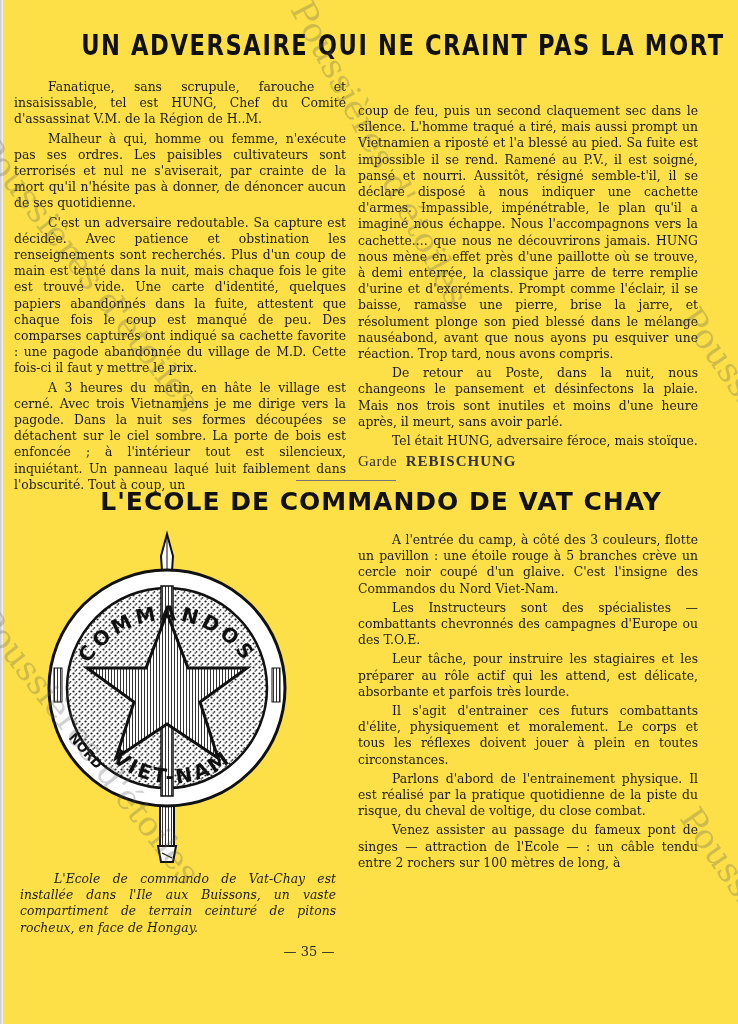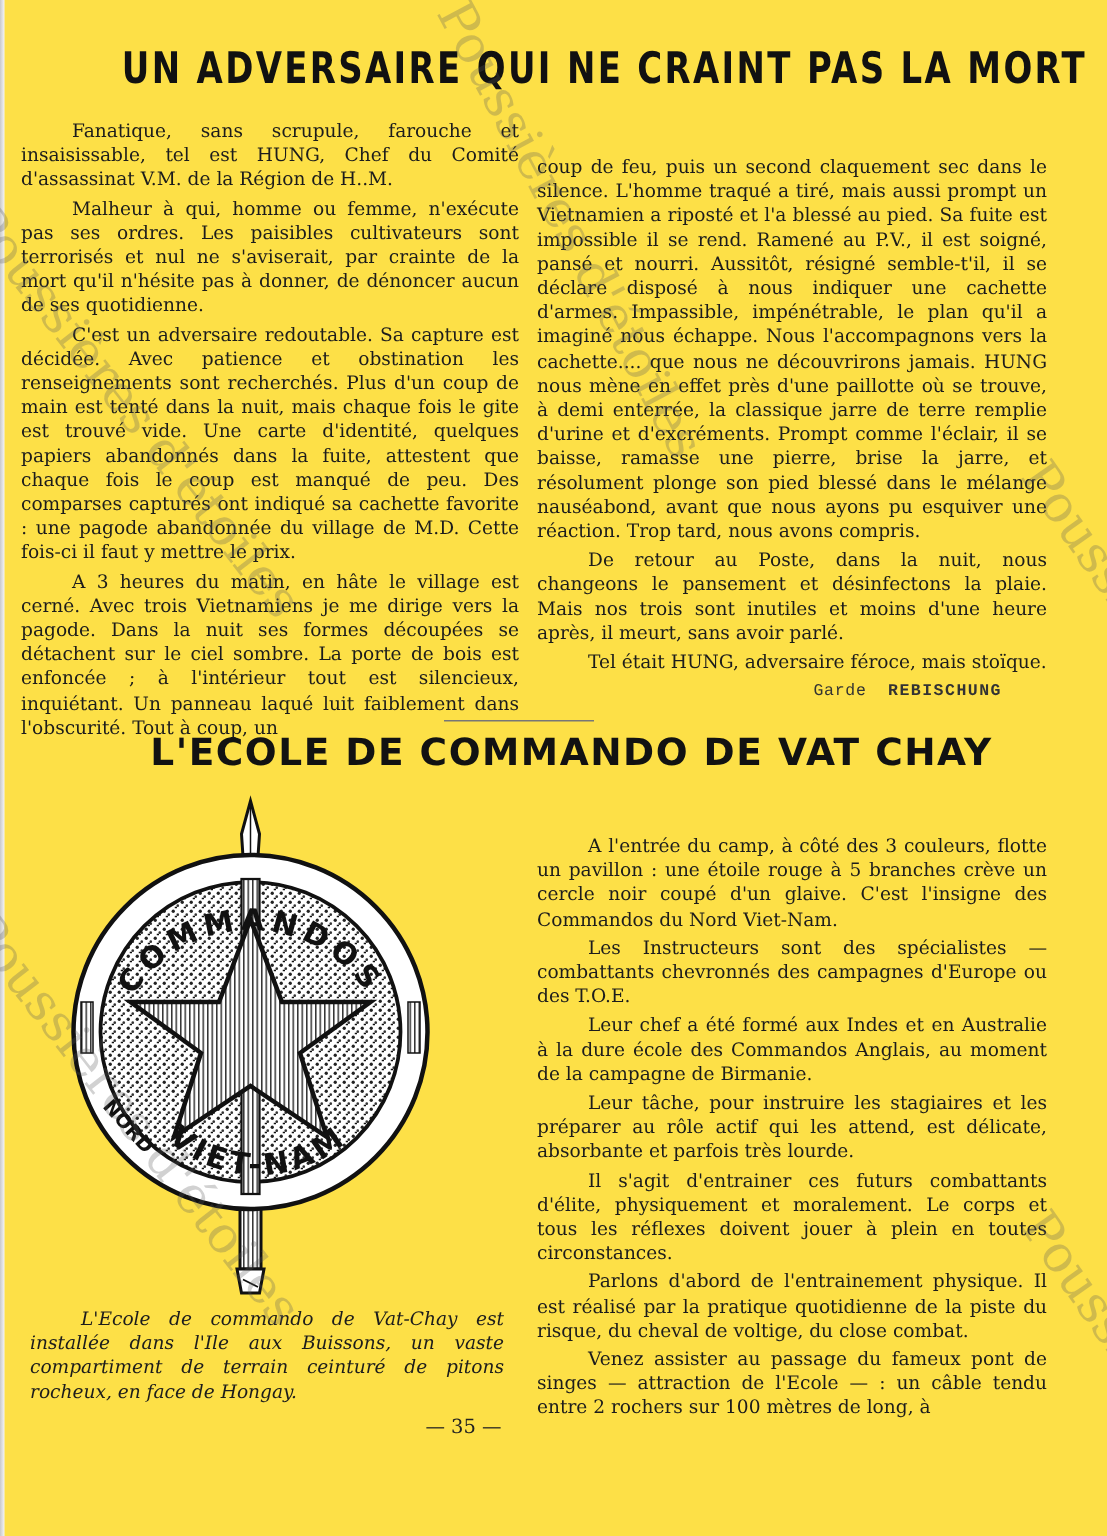--- a/index.html
+++ b/index.html
@@ -11,31 +11,31 @@
   .title1 { position: absolute; top: 28px; left: 0; width: 738px; text-align: center;
             font-family: "DejaVu Sans", "Liberation Sans", sans-serif; font-weight: bold;
             font-size: 29px; letter-spacing: 2px; transform: scaleX(0.78); transform-origin: center;
             color: #111; white-space: nowrap; }
 
   .col { position: absolute; font-size: 12.4px; line-height: 16.2px; text-align: justify; }
   .col p { margin: 0 0 3px 0; text-indent: 34px; }
   .col p.noindent { text-indent: 0; }
   .colA { left: 14px; top: 79px; width: 332px; }
   .colB { left: 358px; top: 79px; width: 340px; margin-top: 24px; }
-  .signature { text-align: right; padding-right: 30px; margin-top: 4px;
-               font-family: Liberation Mono, monospace; font-size: 11px; letter-spacing: 0.5px; color: #333; }
+  .signature { padding-right: 30px; margin-top: 4px;
+               font-family: Liberation Serif, serif; font-size: 15px; letter-spacing: 0.5px; color: #333; }
   .signature b { letter-spacing: 1px; }
 
   .rule { position: absolute; top: 480px; left: 296px; width: 100px; height: 1px; background: #777; }
 
   .title2 { position: absolute; top: 487px; left: 0; width: 738px; text-align: center;
             font-family: "DejaVu Sans", "Liberation Sans", sans-serif; font-weight: bold;
             font-size: 25px; letter-spacing: 1px; color: #121212; white-space: nowrap; padding-left: 12px; }
 
-  .colC { left: 358px; top: 556px; width: 340px; }
+  .colC { left: 358px; top: 532px; width: 340px; }
   .colD { left: 20px; top: 871px; width: 316px; font-style: italic; }
 
   .emblem { position: absolute; left: 42px; top: 528px; width: 250px; height: 340px; }
 
   .page-number { position: absolute; top: 944px; left: 0; width: 618px; text-align: center;
                  font-size: 13px; color: #222; }
 
   .watermark { position: absolute; font-family: "DejaVu Serif", "Liberation Serif", serif;
                font-size: 34px; color: rgba(90,90,90,0.28); white-space: nowrap; pointer-events: none;
                transform-origin: left top; }
@@ -120,21 +120,20 @@
     <rect x="230" y="140" width="8" height="34" fill="url(#vlines)" stroke="#111" stroke-width="1"></rect>
   </svg>
 
   <div class="col colD">
     <p>L'Ecole de commando de Vat-Chay est installée dans l'Ile aux Buissons, un vaste compartiment de terrain ceinturé de pitons rocheux, en face de Hongay.</p>
   </div>
 
   <div class="col colC">
     <p>A l'entrée du camp, à côté des 3 couleurs, flotte un pavillon : une étoile rouge à 5 branches crève un cercle noir coupé d'un glaive. C'est l'insigne des Commandos du Nord Viet-Nam.</p>
     <p>Les Instructeurs sont des spécialistes — combattants chevronnés des campagnes d'Europe ou des T.O.E.</p>
-    <p>Leur chef a été formé aux Indes et en Australie à la dure école des Commandos Anglais, au moment de la campagne de Birmanie.</p>
     <p>Leur tâche, pour instruire les stagiaires et les préparer au rôle actif qui les attend, est délicate, absorbante et parfois très lourde.</p>
     <p>Il s'agit d'entrainer ces futurs combattants d'élite, physiquement et moralement. Le corps et tous les réflexes doivent jouer à plein en toutes circonstances.</p>
     <p>Parlons d'abord de l'entrainement physique. Il est réalisé par la pratique quotidienne de la piste du risque, du cheval de voltige, du close combat.</p>
     <p>Venez assister au passage du fameux pont de singes — attraction de l'Ecole — : un câble tendu entre 2 rochers sur 100 mètres de long, à</p>
   </div>
 
   <div class="page-number">— 35 —</div>
 
   <div class="watermark wm1">Poussières d'étoiles</div>
   <div class="watermark wm2">Poussières d'étoiles</div>

